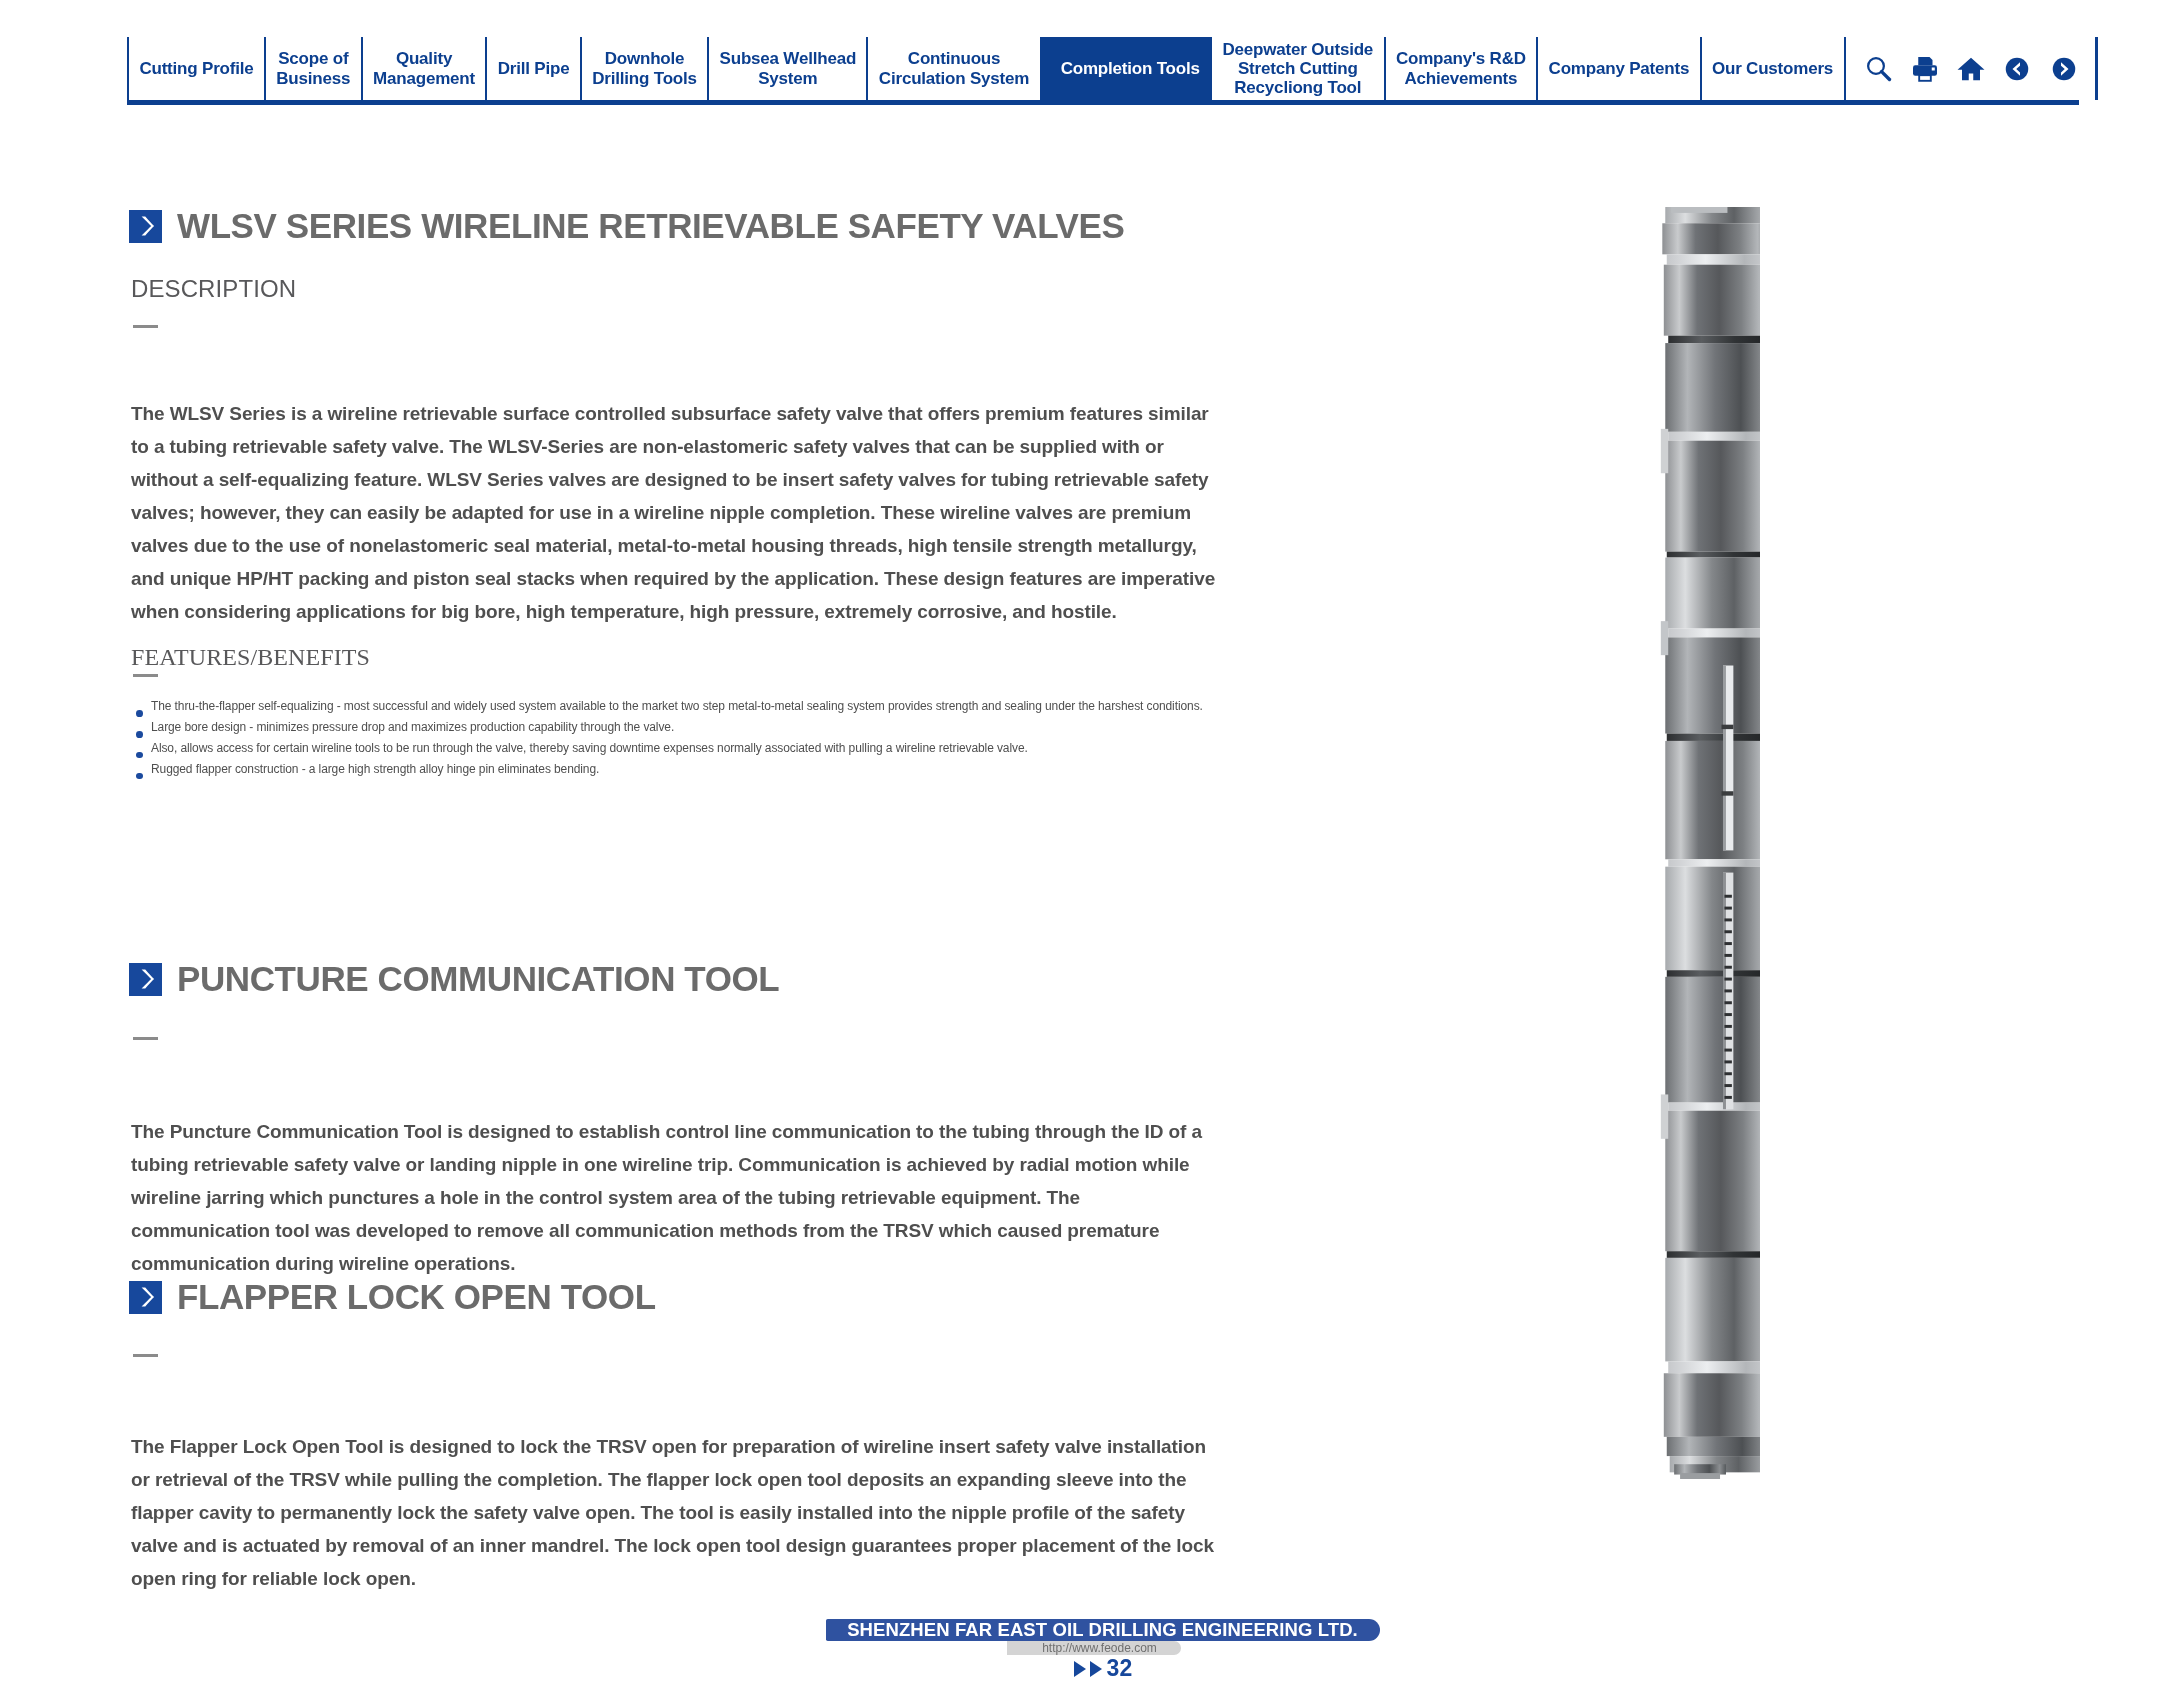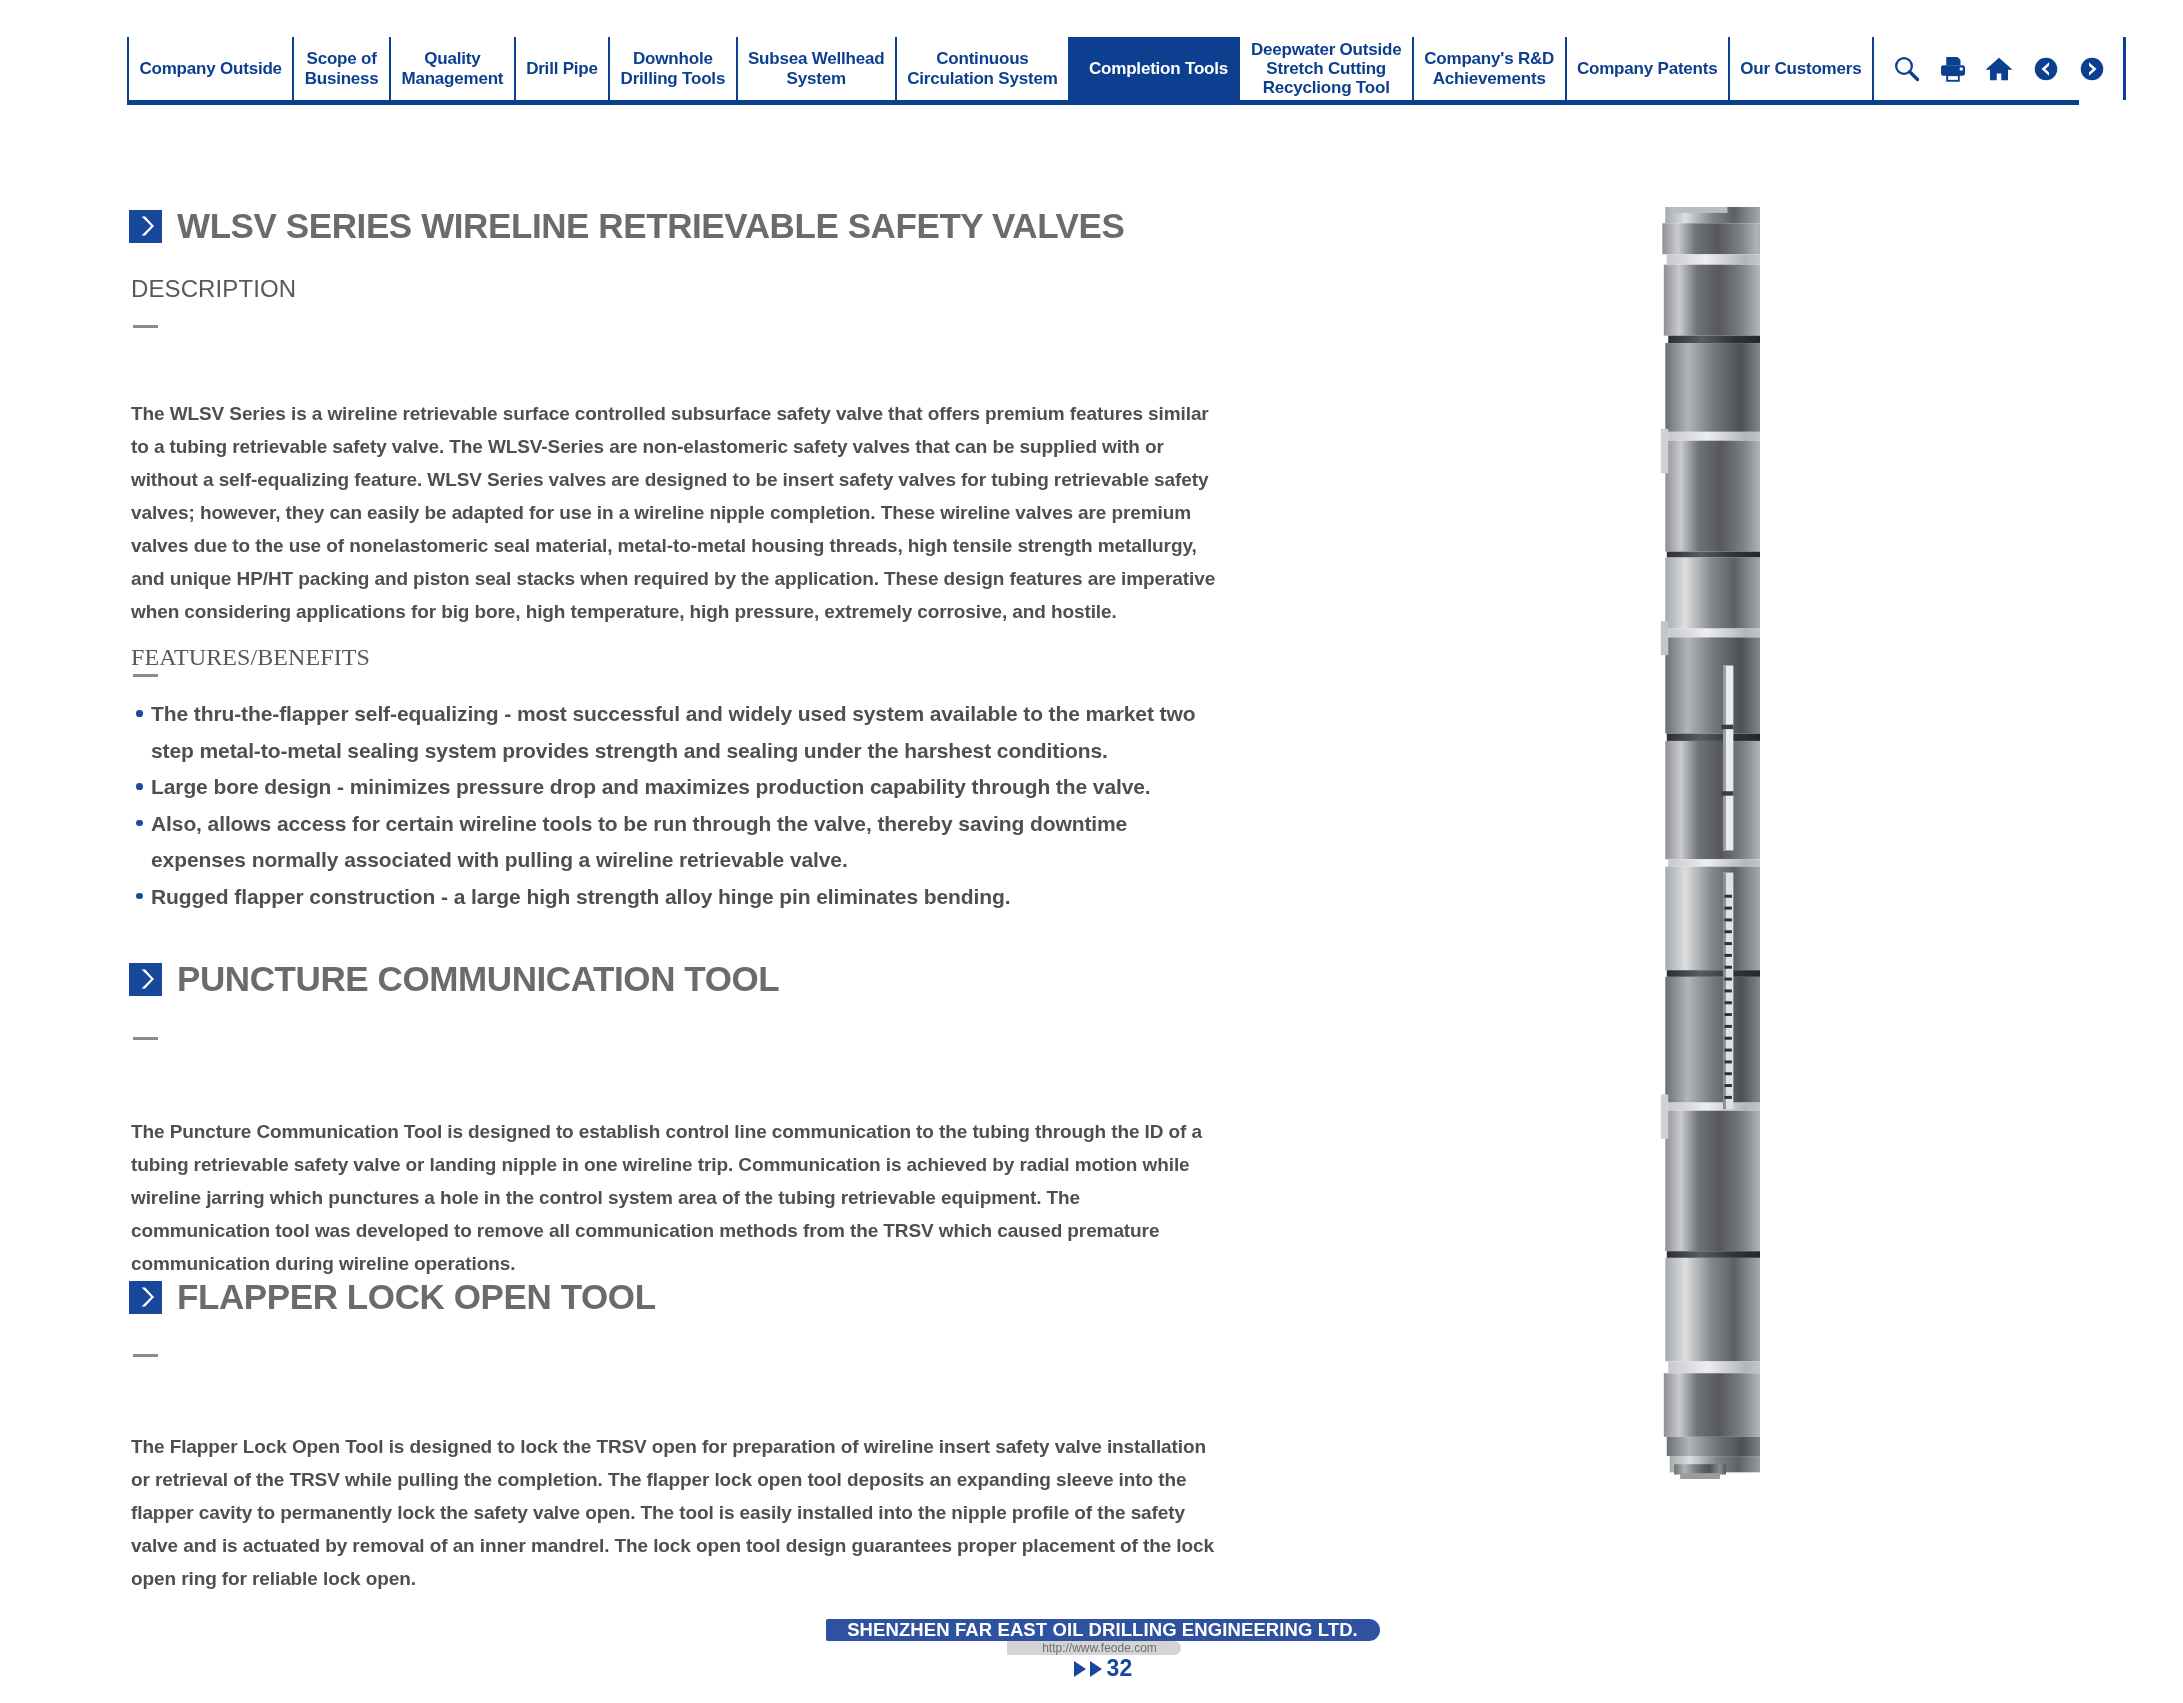--- a/index.html
+++ b/index.html
@@ -104,22 +104,22 @@
   }
 
   ul.bullets {
     position: absolute;
     margin: 0; padding: 0;
     list-style: none;
   }
   ul.bullets li {
     position: relative;
     padding-left: 18px;
-    font-size: 21px;
-    font-weight: bold;
+    font-size: 12px;
+    font-weight: normal;
     color: #4f4f4f;
     line-height: 1.74;
     letter-spacing: -0.1px;
     margin-bottom: 0;
   }
   ul.bullets li::before {
     content: "";
     position: absolute;
     left: 3px; top: 14px;
     width: 6.7px; height: 6.7px;
@@ -185,21 +185,21 @@
     color: #16479b;
     font-size: 23px;
     font-weight: bold;
   }
   .tri { width: 0; height: 0; border-left: 12.6px solid #16479b; border-top: 8.1px solid transparent; border-bottom: 8.1px solid transparent; }
 </style>
 </head>
 <body>
 
 <div id="navbar">
-  <div class="nav-item">Company Outside</div>
+  <div class="nav-item">Cutting Profile</div>
   <div class="nav-item">Scope of
 Business</div>
   <div class="nav-item">Quality
 Management</div>
   <div class="nav-item">Drill Pipe</div>
   <div class="nav-item">Downhole
 Drilling Tools</div>
   <div class="nav-item">Subsea Wellhead
 System</div>
   <div class="nav-item">Continuous

